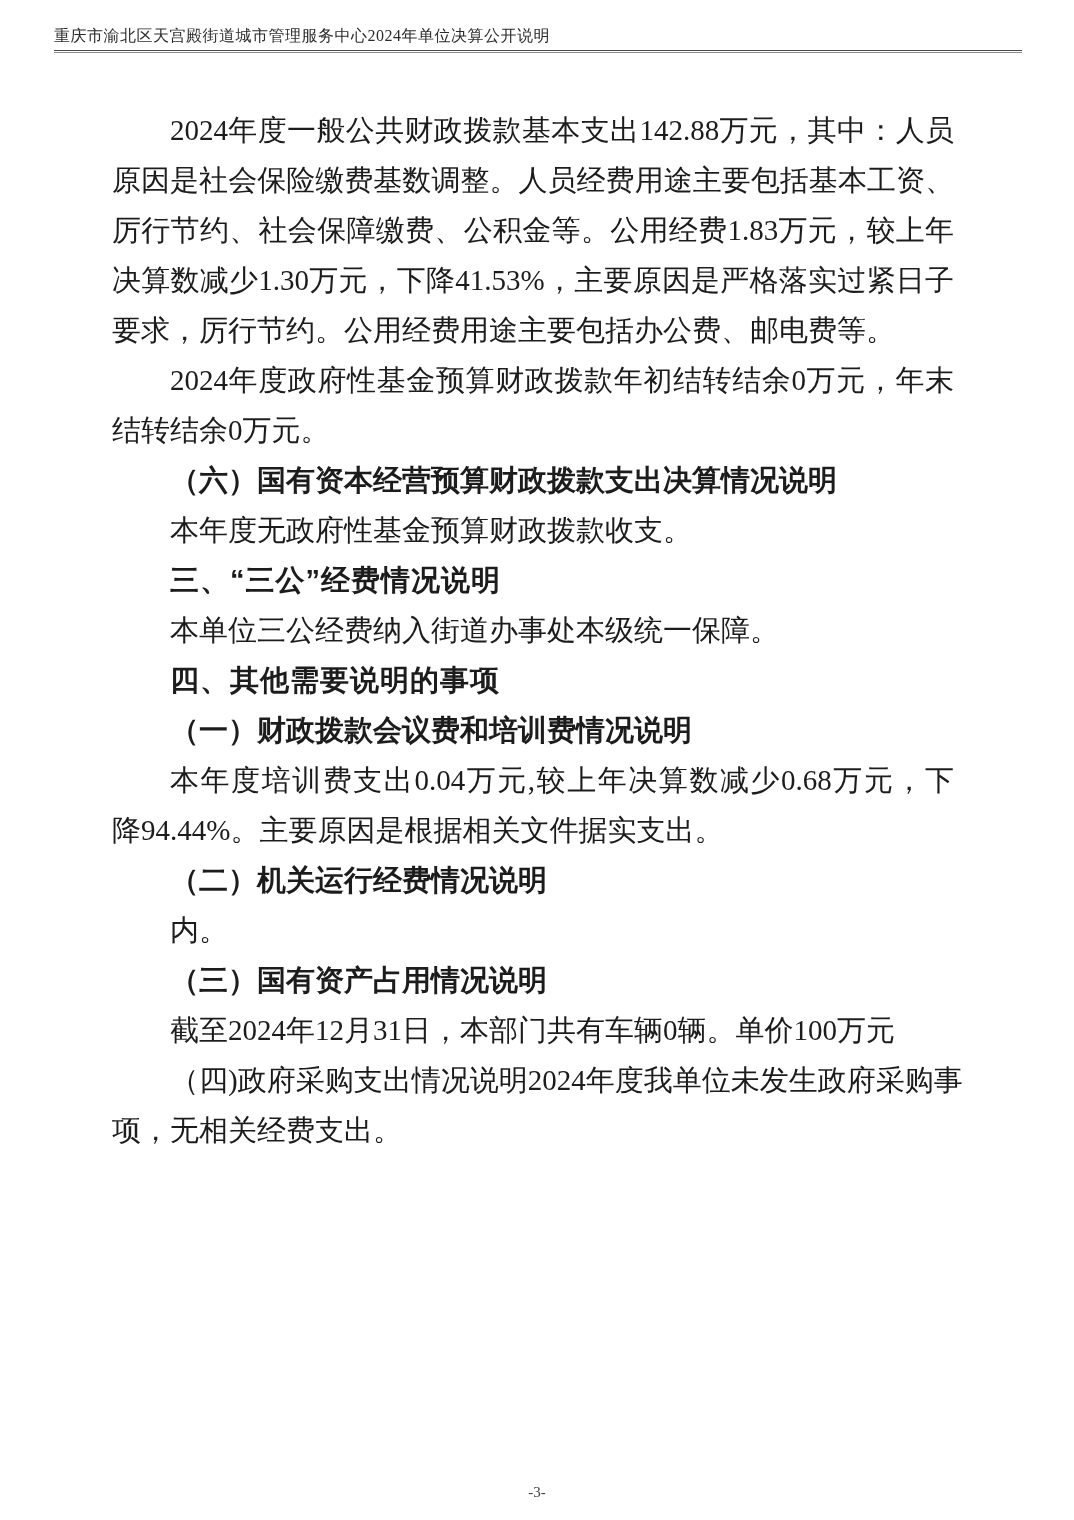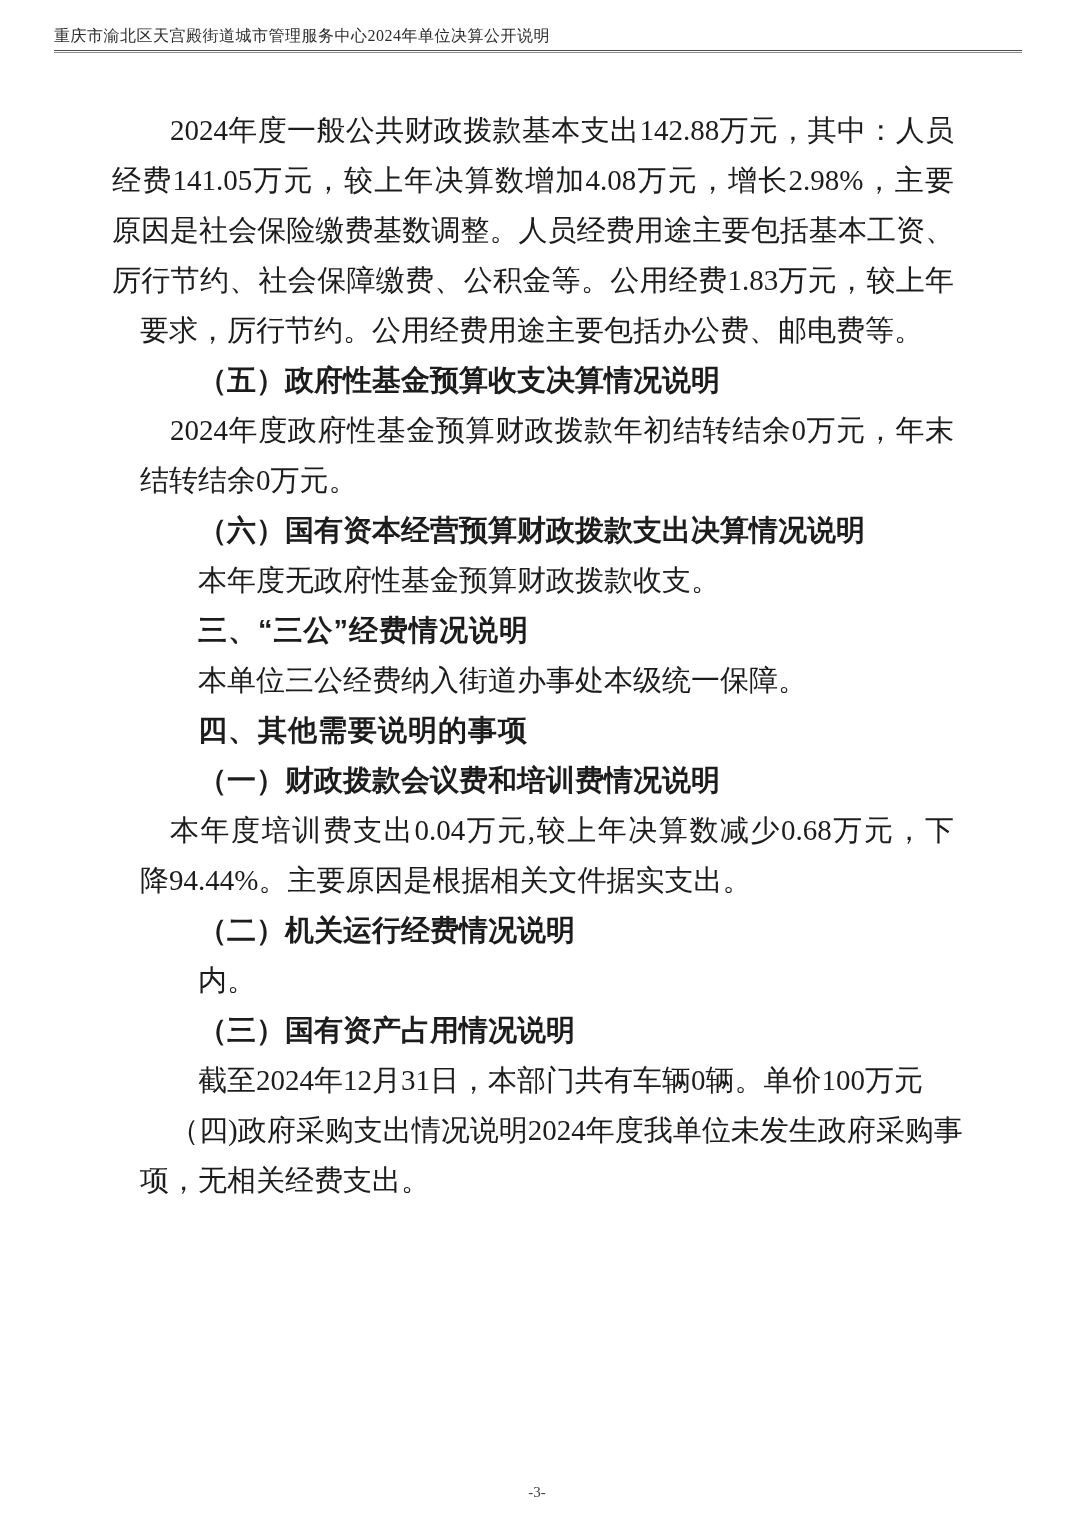--- a/index.html
+++ b/index.html
@@ -46,21 +46,21 @@
     font-size: 29px;
     line-height: 50px;
   }
   .para { margin: 0; }
   .line {
     text-align: justify;
     text-align-last: justify;
     white-space: nowrap;
   }
   .para .line:first-child { text-indent: 2em; }
-  .para .line:last-child  { text-align-last: left; margin-left: 28px; }
+  .para .line:last-child  { text-align-last: left; }
   .kai-heading .line {
     font-weight: 600;
   }
   .kai-body .line {
     font-weight: 400;
   }
   .hei-heading .line {
     font-family: "Liberation Sans", sans-serif;
     font-weight: 700;
     letter-spacing: 1px;
@@ -82,27 +82,24 @@
 <div class="page">
 
   <div class="page-header">
     <div class="header-title">重庆市渝北区天宫殿街道城市管理服务中心2024年单位决算公开说明</div>
     <div class="header-rule"></div>
   </div>
 
   <div class="doc-body">
       <div class="para body">
         <div class="line">2024年度一般公共财政拨款基本支出142.88万元，其中：人员</div>
-        <div class="line">经费141.05万元，较上年决算数增加4.08万元，增长2.98%，主要</div>
         <div class="line">原因是社会保险缴费基数调整。人员经费用途主要包括基本工资、</div>
         <div class="line">厉行节约、社会保障缴费、公积金等。公用经费1.83万元，较上年</div>
+        <div class="line">决算数减少1.30万元，下降41.53%，主要原因是严格落实过紧日子</div>
         <div class="line">要求，厉行节约。公用经费用途主要包括办公费、邮电费等。</div>
-      </div>
-      <div class="para kai-heading">
-        <div class="line">（五）政府性基金预算收支决算情况说明</div>
       </div>
       <div class="para body">
         <div class="line">2024年度政府性基金预算财政拨款年初结转结余0万元，年末</div>
         <div class="line">结转结余0万元。</div>
       </div>
       <div class="para kai-heading">
         <div class="line">（六）国有资本经营预算财政拨款支出决算情况说明</div>
       </div>
       <div class="para body">
         <div class="line">本年度无政府性基金预算财政拨款收支。</div>

